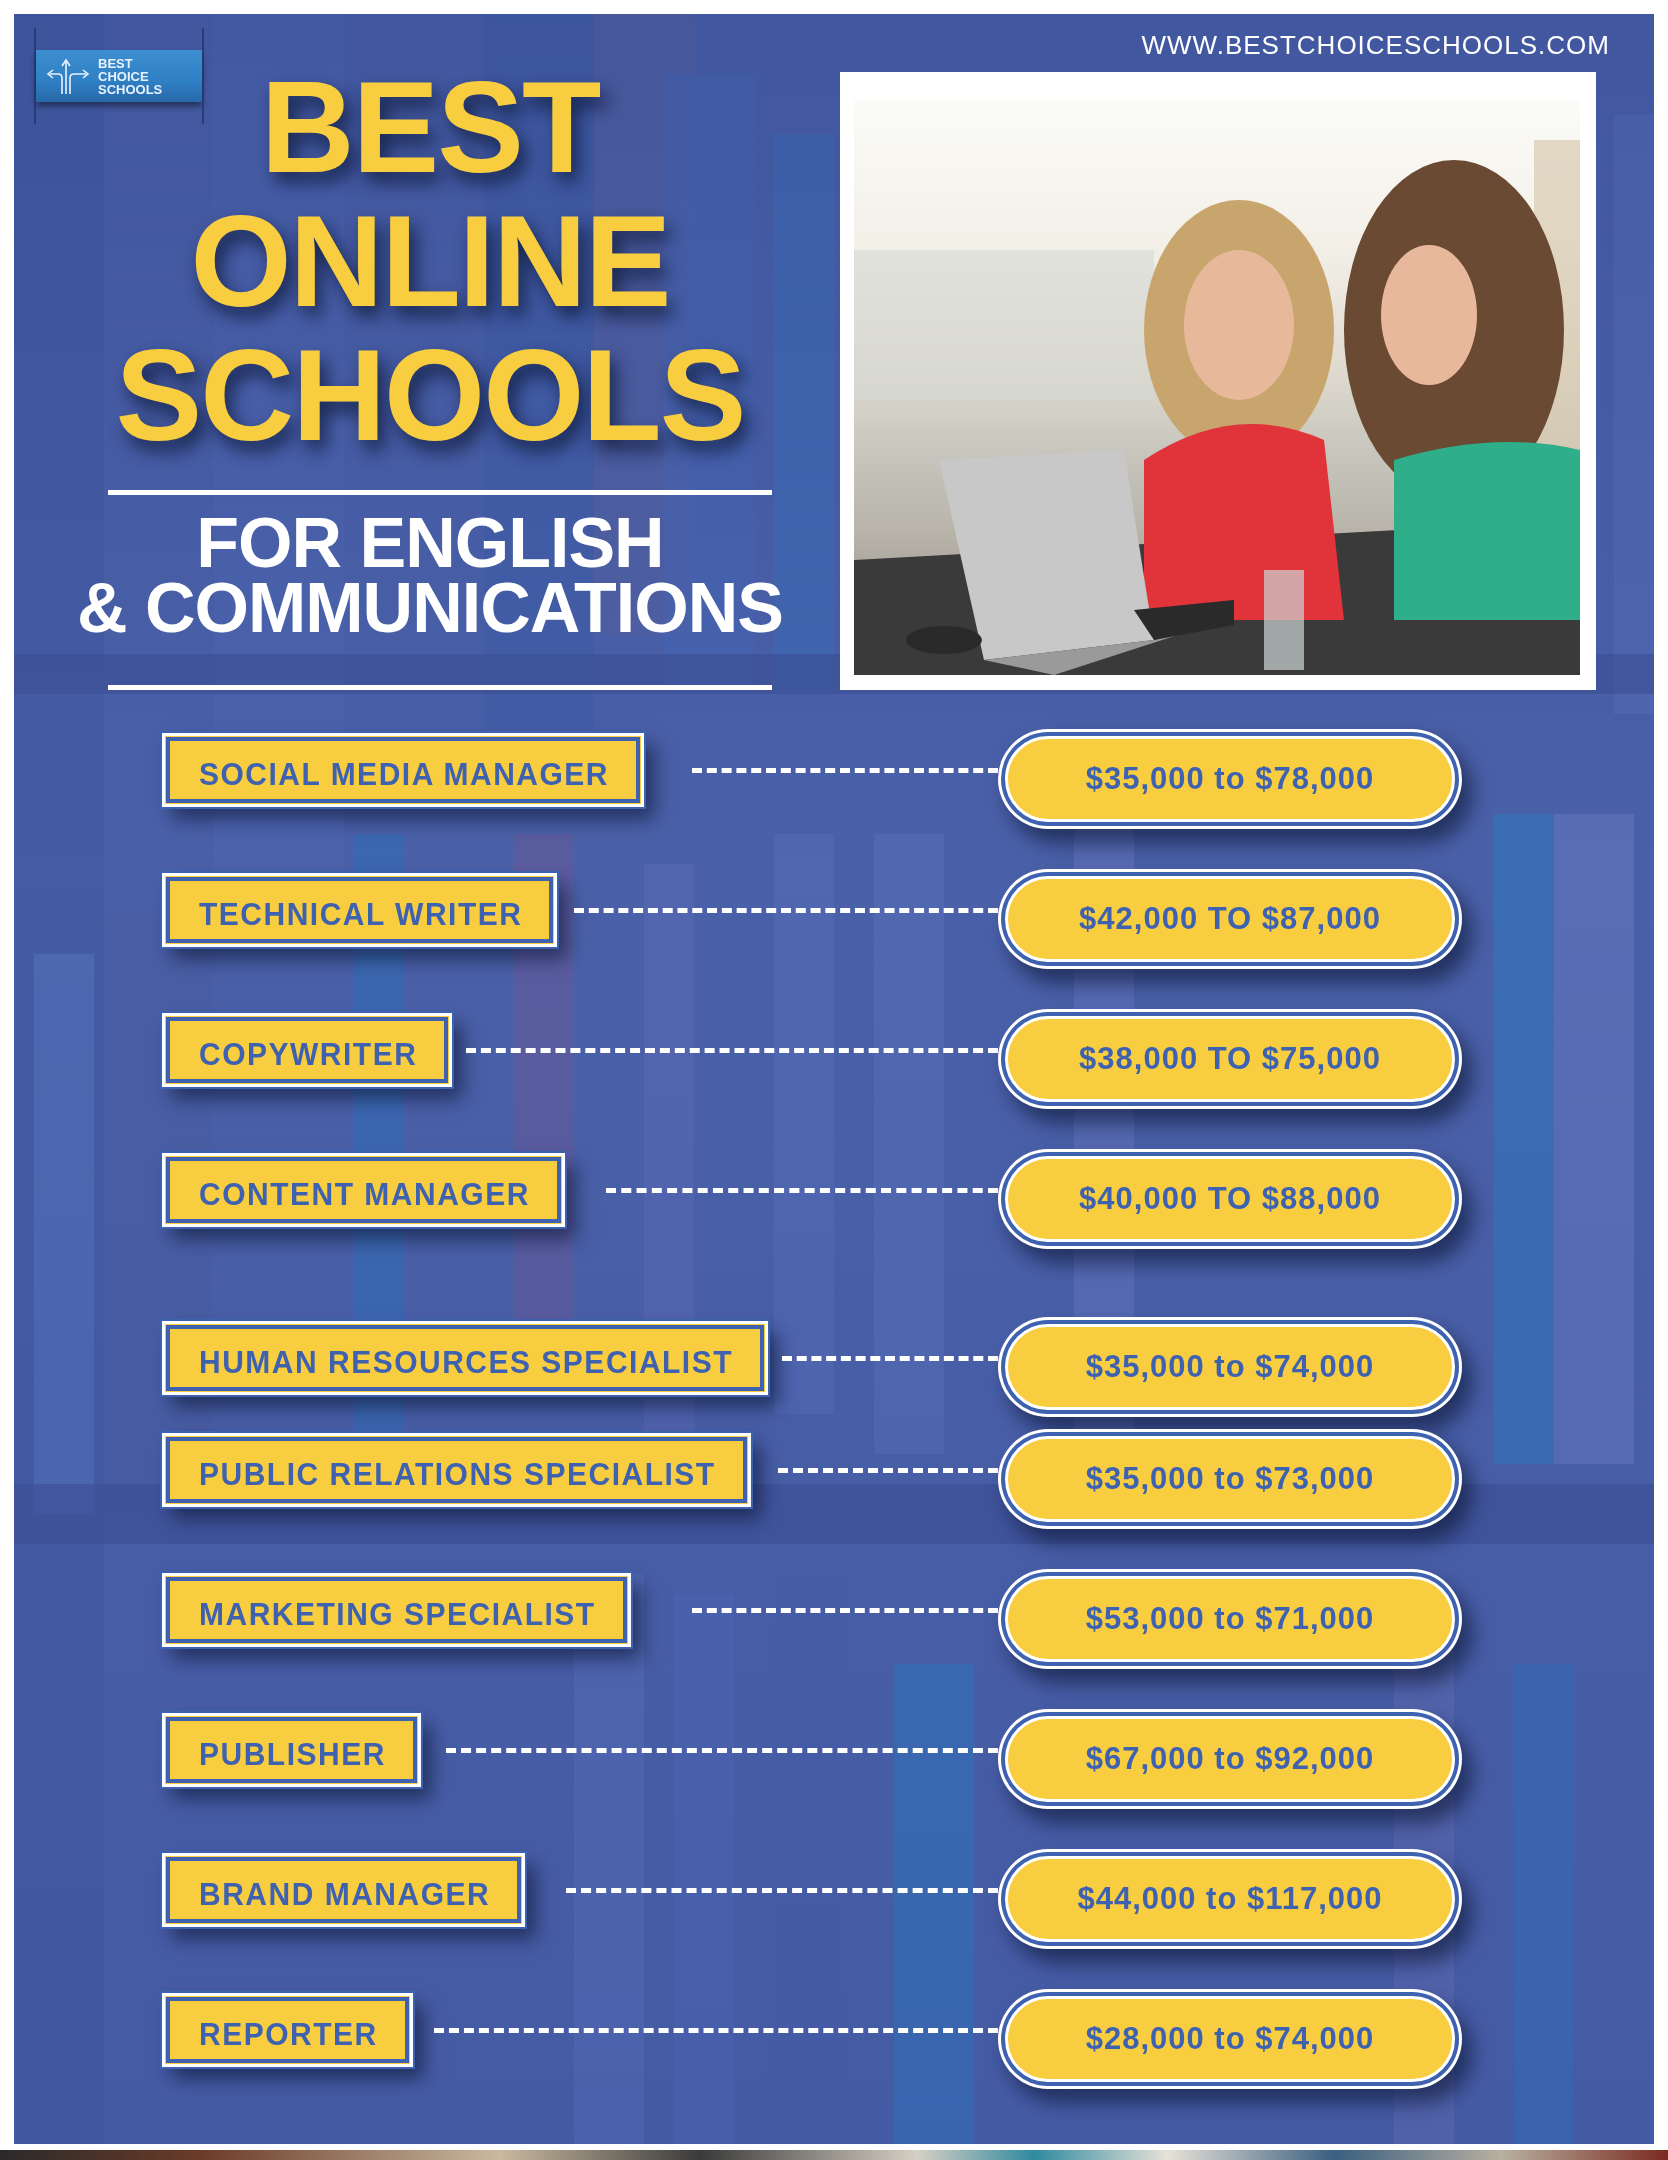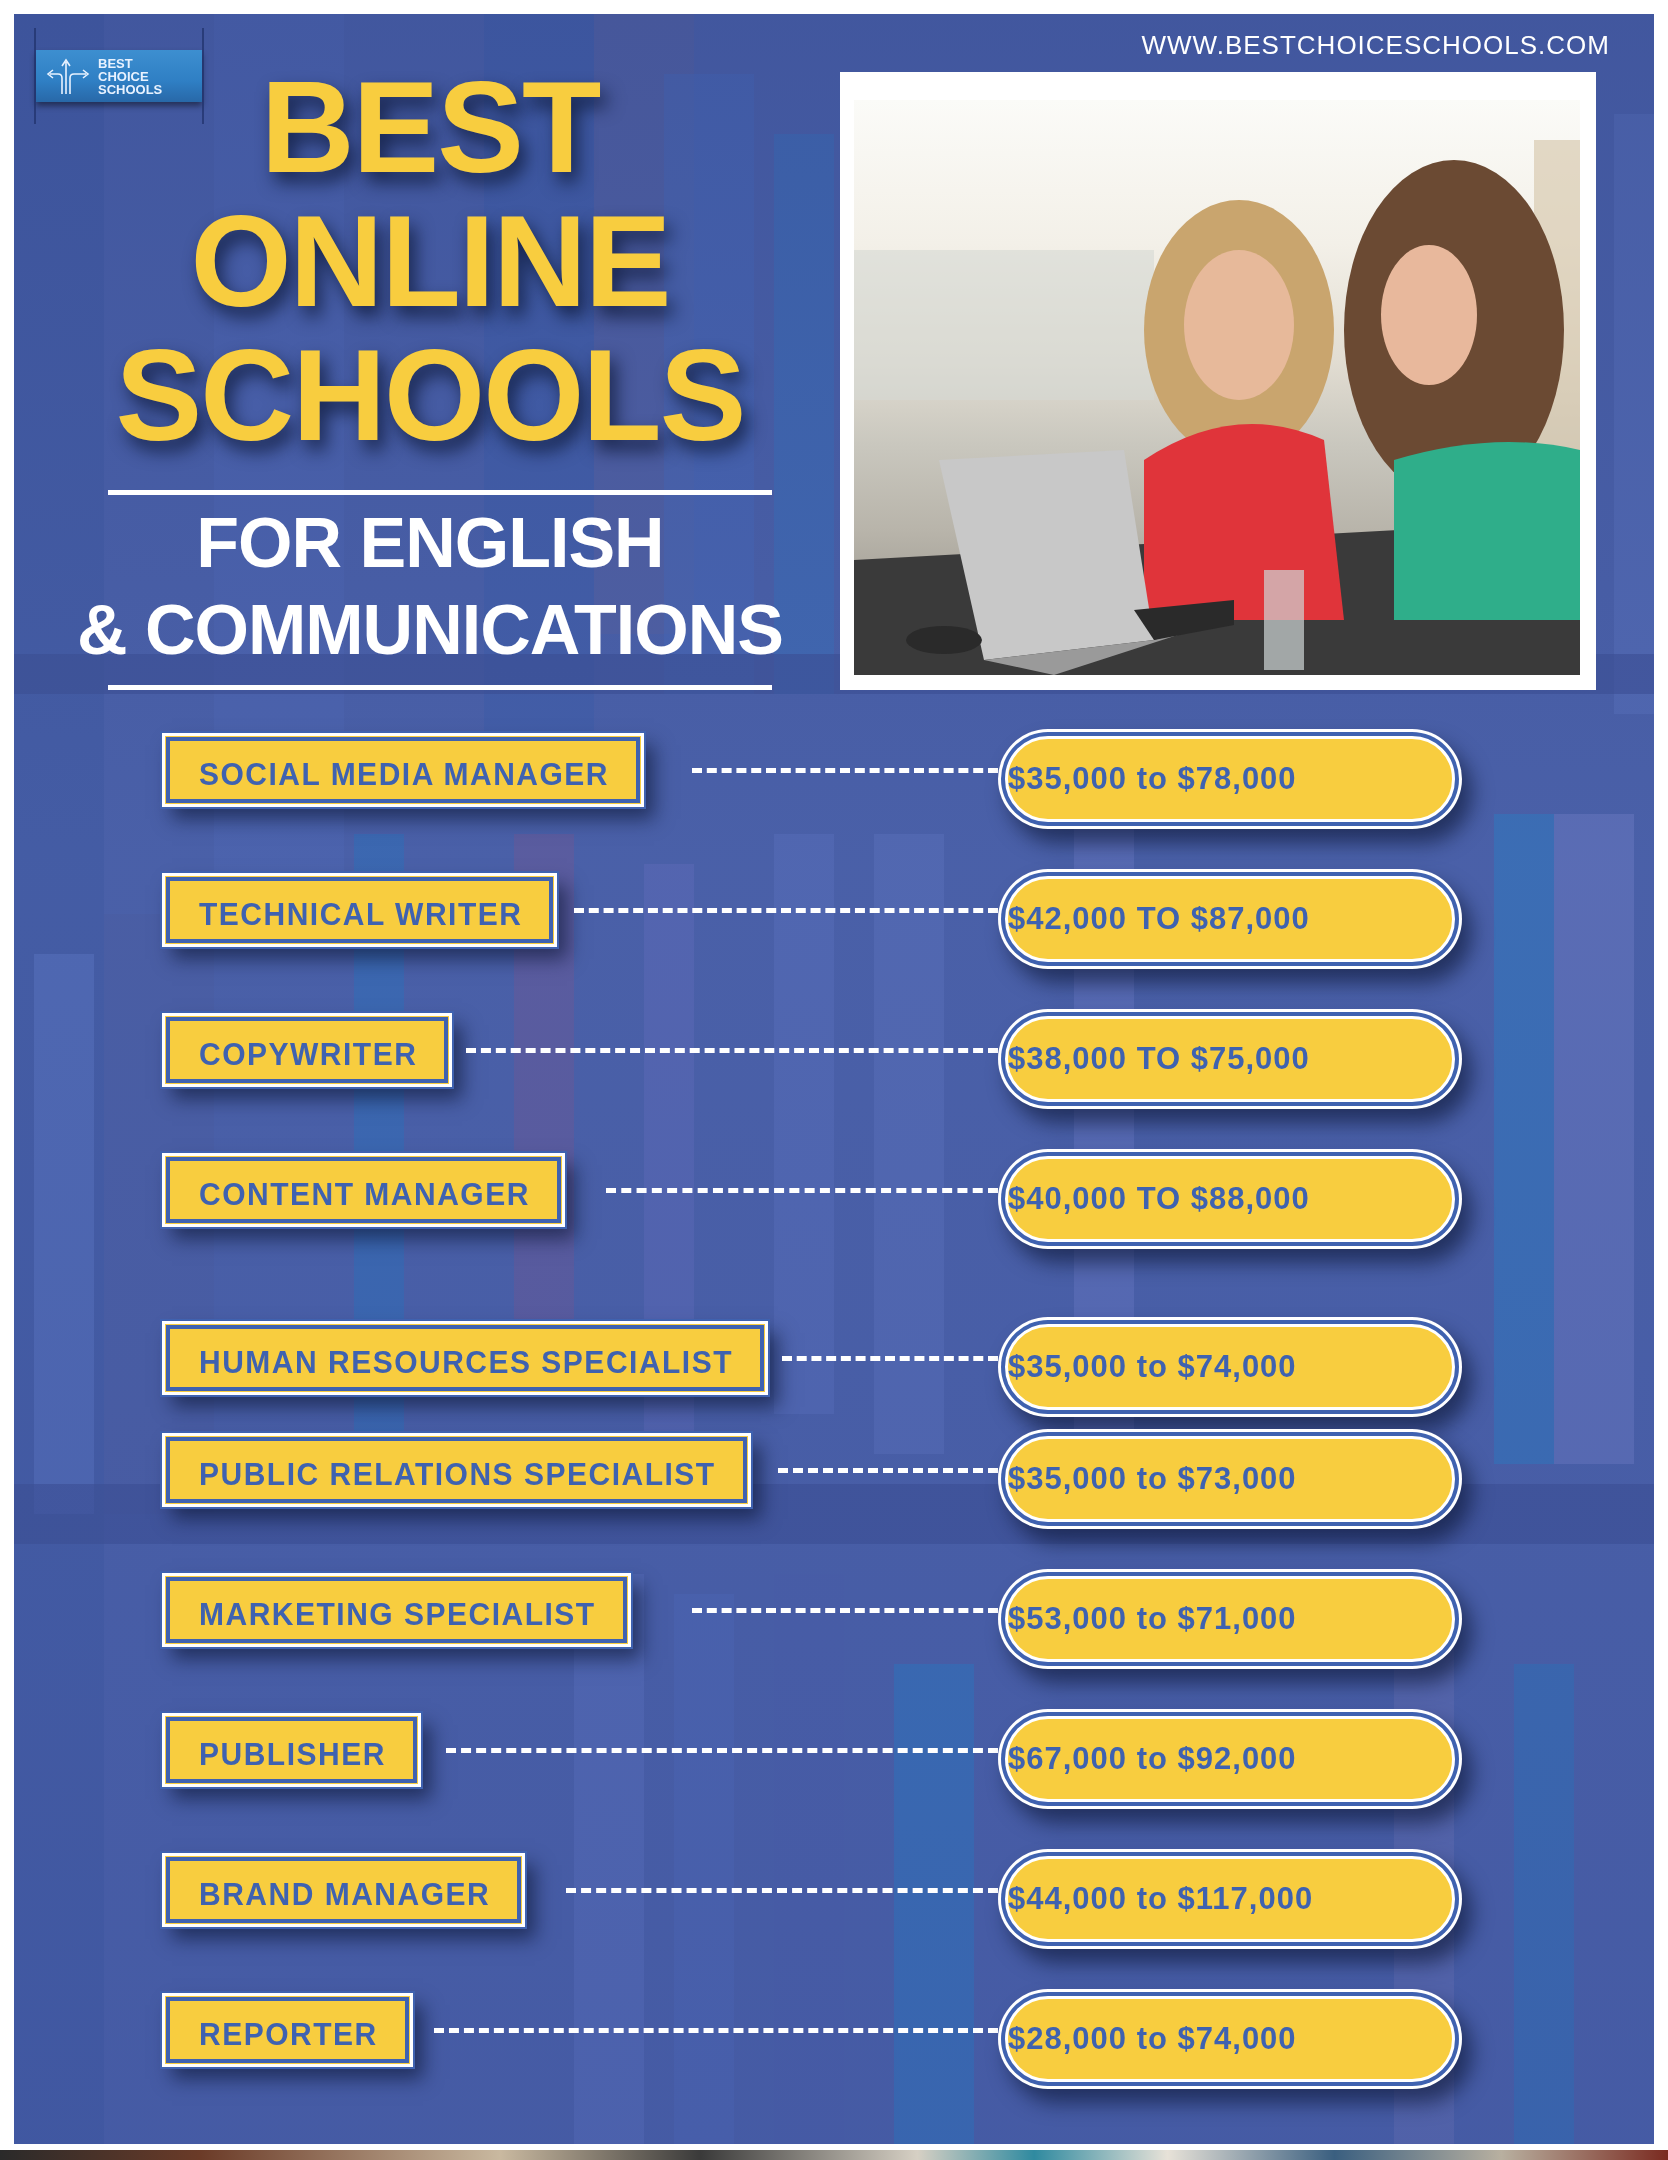--- a/index.html
+++ b/index.html
@@ -93,21 +93,21 @@
     border-radius:50px; background:#ffffff; padding:3px;
     box-shadow:10px 14px 20px rgba(10,20,50,.6);
   }
   .salary-inner {
     width:100%; height:100%; box-sizing:border-box; border-radius:47px;
     background:#3f62b0; padding:4px;
   }
   .salary-core {
     width:100%; height:100%; box-sizing:border-box; border-radius:43px;
     background:#f8cd3f; border:3px solid #ffffff;
-    display:flex; align-items:center; 
+    display:flex; align-items:center; justify-content:center;
   }
   .salary-text { color:#3f62b0; font-weight:bold; font-size:31px; letter-spacing:1px; white-space:nowrap; }
 </style>
 </head>
 <body>
 
 <div class="panel">
   <div class="shelf">
     <div class="spine" style="left:0;top:0;width:90px;height:2130px;background:#3f5aa0"></div>
     <div class="spine" style="left:200px;top:0;width:130px;height:900px;background:#4f66b0"></div>
@@ -157,21 +157,21 @@
 
 <div class="url">WWW.BESTCHOICESCHOOLS.COM</div>
 
 <div class="title">
   <span>BEST</span>
   <span>ONLINE</span>
   <span>SCHOOLS</span>
 </div>
 <div class="rule" style="top:490px"></div>
 <div class="subtitle" style="top:503px">FOR ENGLISH</div>
-<div class="subtitle" style="top:590px">&amp; COMMUNICATIONS</div>
+<div class="subtitle" style="top:568px">&amp; COMMUNICATIONS</div>
 <div class="rule" style="top:685px"></div>
 
 <div class="photo-frame">
   <div class="photo">
     <svg width="726" height="575" viewBox="0 0 726 575">
 
       <rect x="680" y="40" width="46" height="360" fill="#d9cbb0" opacity=".7"></rect>
       <rect x="0" y="150" width="300" height="150" fill="#d6d8d4" opacity=".6"></rect>
 
       <polygon points="0,460 726,420 726,575 0,575" fill="#3a3a3a"></polygon>

